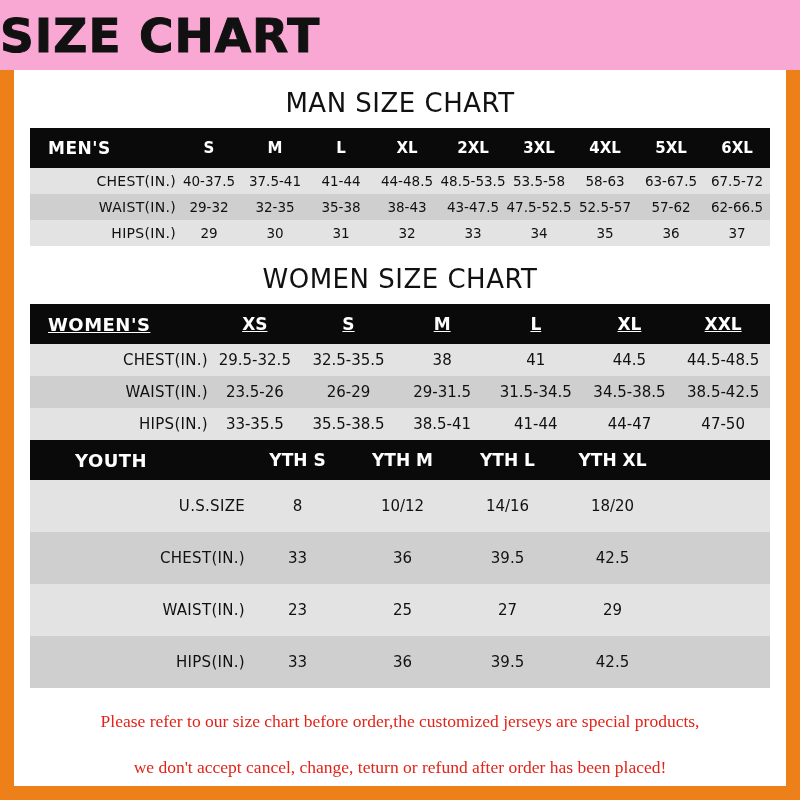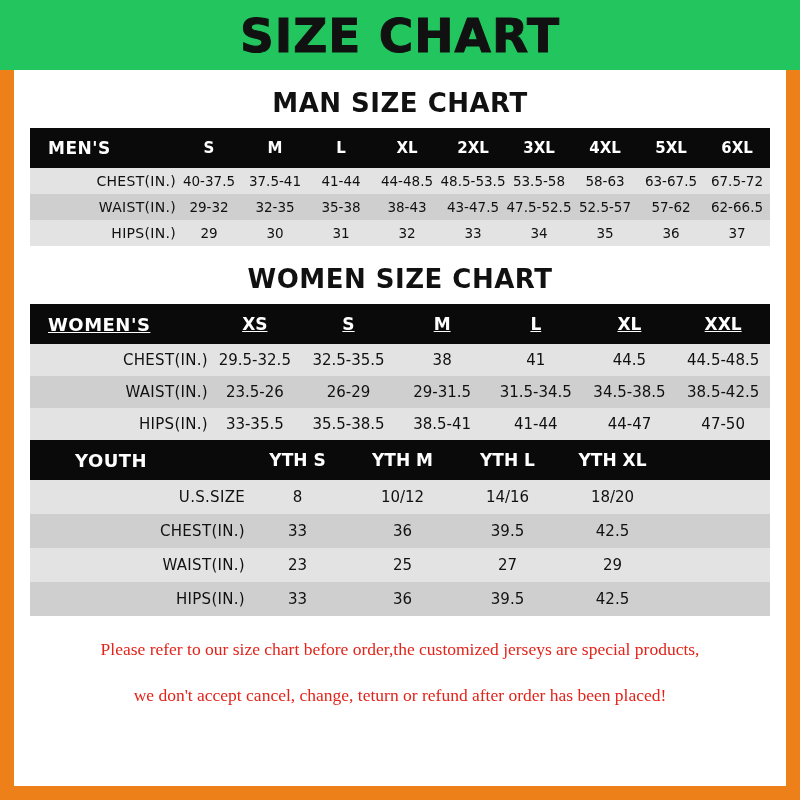--- a/index.html
+++ b/index.html
@@ -16,44 +16,44 @@
   .page {
     position: relative;
     width: 800px;
     height: 800px;
     background: #ffffff;
     box-sizing: border-box;
     border-left: 14px solid #ee8019;
     border-right: 14px solid #ee8019;
   }
   .header-band {
-    background: #22c55e;
+    background: #f9a8d4;
     height: 70px;
     display: flex;
     align-items: center;
-    justify-content: center;
+    justify-content: flex-start;
     margin-left: -14px;
     margin-right: -14px;
   }
   .header-title {
     font-family: "DejaVu Sans", sans-serif;
     font-weight: bold;
     font-size: 47px;
     letter-spacing: 1px;
     color: #111111;
     line-height: 1;
     -webkit-text-stroke: 1px #111;
   }
   .section {
     padding: 0 16px;
   }
   .section-title {
     text-align: center;
     font-family: "DejaVu Sans", sans-serif;
-    font-weight: bold;
+    font-weight: normal;
     font-size: 26px;
     color: #111111;
     letter-spacing: 0.5px;
     margin: 18px 0 10px 0;
   }
   table.size-table {
     width: 100%;
     border-collapse: collapse;
     table-layout: fixed;
   }
@@ -97,21 +97,21 @@
     font-size: 14px;
     letter-spacing: 0.3px;
   }
   
   .women .hdr-row th { font-size: 17px; text-decoration: underline; }
   .women .hdr-row th.label-cell { font-size: 18px; }
   .women td { height: 32px; font-size: 15px; }
   .women td.label-cell { font-size: 15px; }
   .youth .hdr-row th { font-size: 17px; }
   .youth .hdr-row th.label-cell { font-size: 18px; padding-left: 45px; }
-  .youth td { height: 34px; font-size: 15px; }
+  .youth td { height: 52px; font-size: 15px; }
   .youth td.label-cell { font-size: 15px; }
 
   .footer-note {
     margin-top: 22px;
     padding: 0 14px;
     text-align: center;
     color: #e2231a;
     font-family: "Liberation Serif", serif;
     font-size: 17.5px;
     line-height: 1.35;

